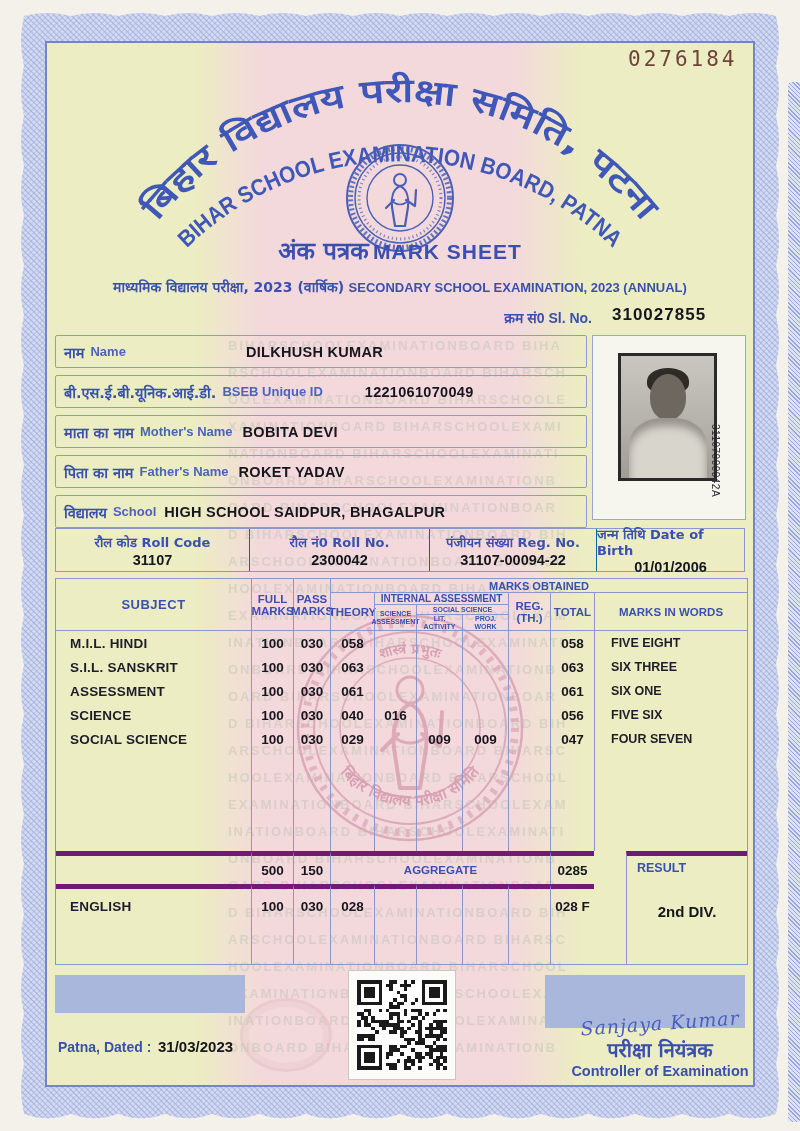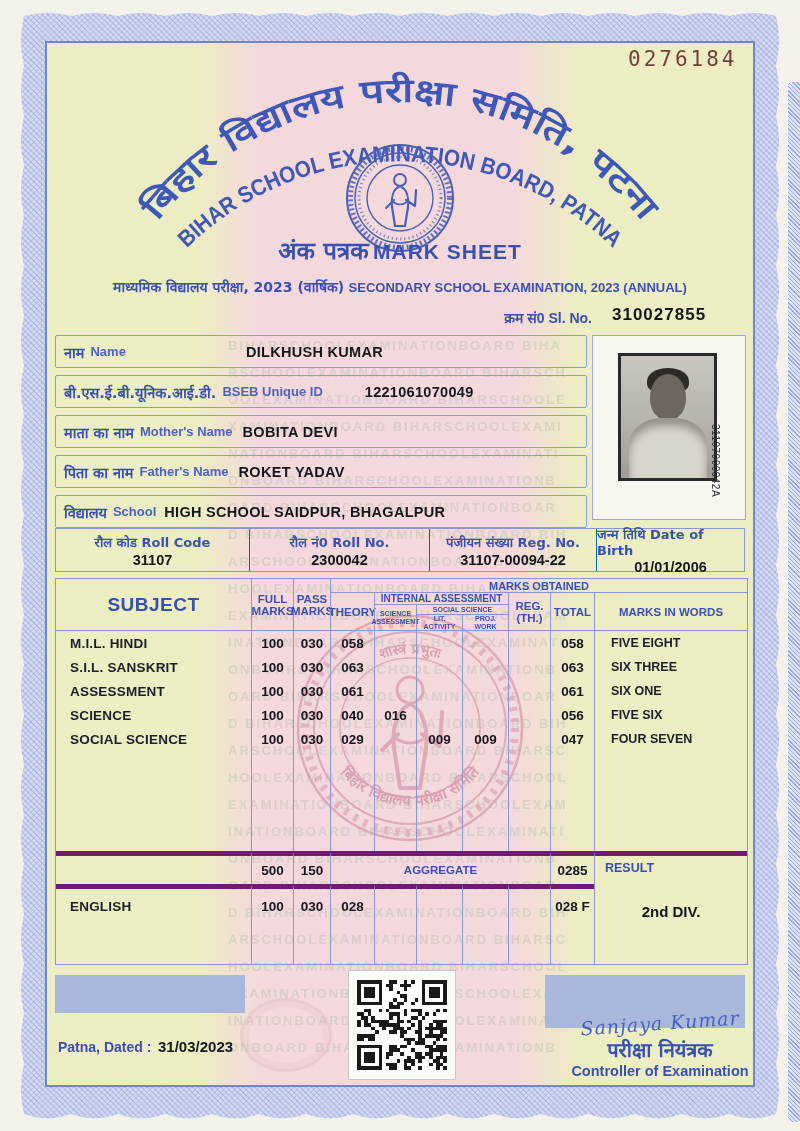--- a/index.html
+++ b/index.html
@@ -73,31 +73,31 @@
   .reg-value { color:#15161e; font-weight:bold; font-size:14.5px; margin-top:1px; }
 
   
   .marks { position:absolute; left:55px; top:578px; width:693px; height:387px; border:1.5px solid #8a97cc;
      display:grid; z-index:3;
      grid-template-columns:195px 42px 37px 44px 42px 46px 46px 42px 44px 1fr;
      grid-template-rows:14px 12px 10px 16px repeat(5,24px) 100px 33px 1fr; }
   .cell { display:flex; align-items:center; justify-content:center; color:#3a50b0; text-align:center; }
   .bl { border-left:1px solid #8a97cc; } .bt { border-top:5px solid #701a75; } .bb { border-bottom:1px solid #8a97cc; }
   .hname { font-weight:bold; }
-  .h-subject { font-size:19px; letter-spacing:.5px; }
+  .h-subject { font-size:13px; letter-spacing:.5px; }
   .h-sm { font-size:11.5px; line-height:12px; }
   .h-xs { font-size:7px; line-height:7.5px; font-weight:bold; }
   .h-mo { font-size:11px; }
   .h-ia { font-size:10px; }
   .num { color:#15161e; font-weight:bold; font-size:13.5px; justify-content:center; }
   .subj { color:#1d1e29; font-weight:bold; font-size:13.5px; justify-content:flex-start; padding-left:14px; letter-spacing:.2px; }
   .words { color:#1d1e29; font-weight:bold; font-size:12.5px; justify-content:flex-start; padding-left:16px; }
   .top-align { align-items:flex-start; padding-top:10px; }
   .agg-label { font-size:11.5px; font-weight:bold; }
-  .result-cell { position:relative; display:block; }
+  .result-cell { position:relative; display:block;margin-left:32px; }
   .result-label { position:absolute; top:5px; left:10px; color:#3a50b0; font-weight:bold; font-size:12.5px; }
   .result-value { margin-top:47px; text-align:center; color:#15161e; font-weight:bold; font-size:15px; }
   .nowrap { white-space:nowrap; overflow:visible; }
 
   
   .seal-svg { left:294px; top:612px; z-index:2; opacity:.85; }
 
   
   .blue-rect { position:absolute; background:#a9b7dc; z-index:3; }
   .br-left { left:55px; top:975px; width:190px; height:38px; }

